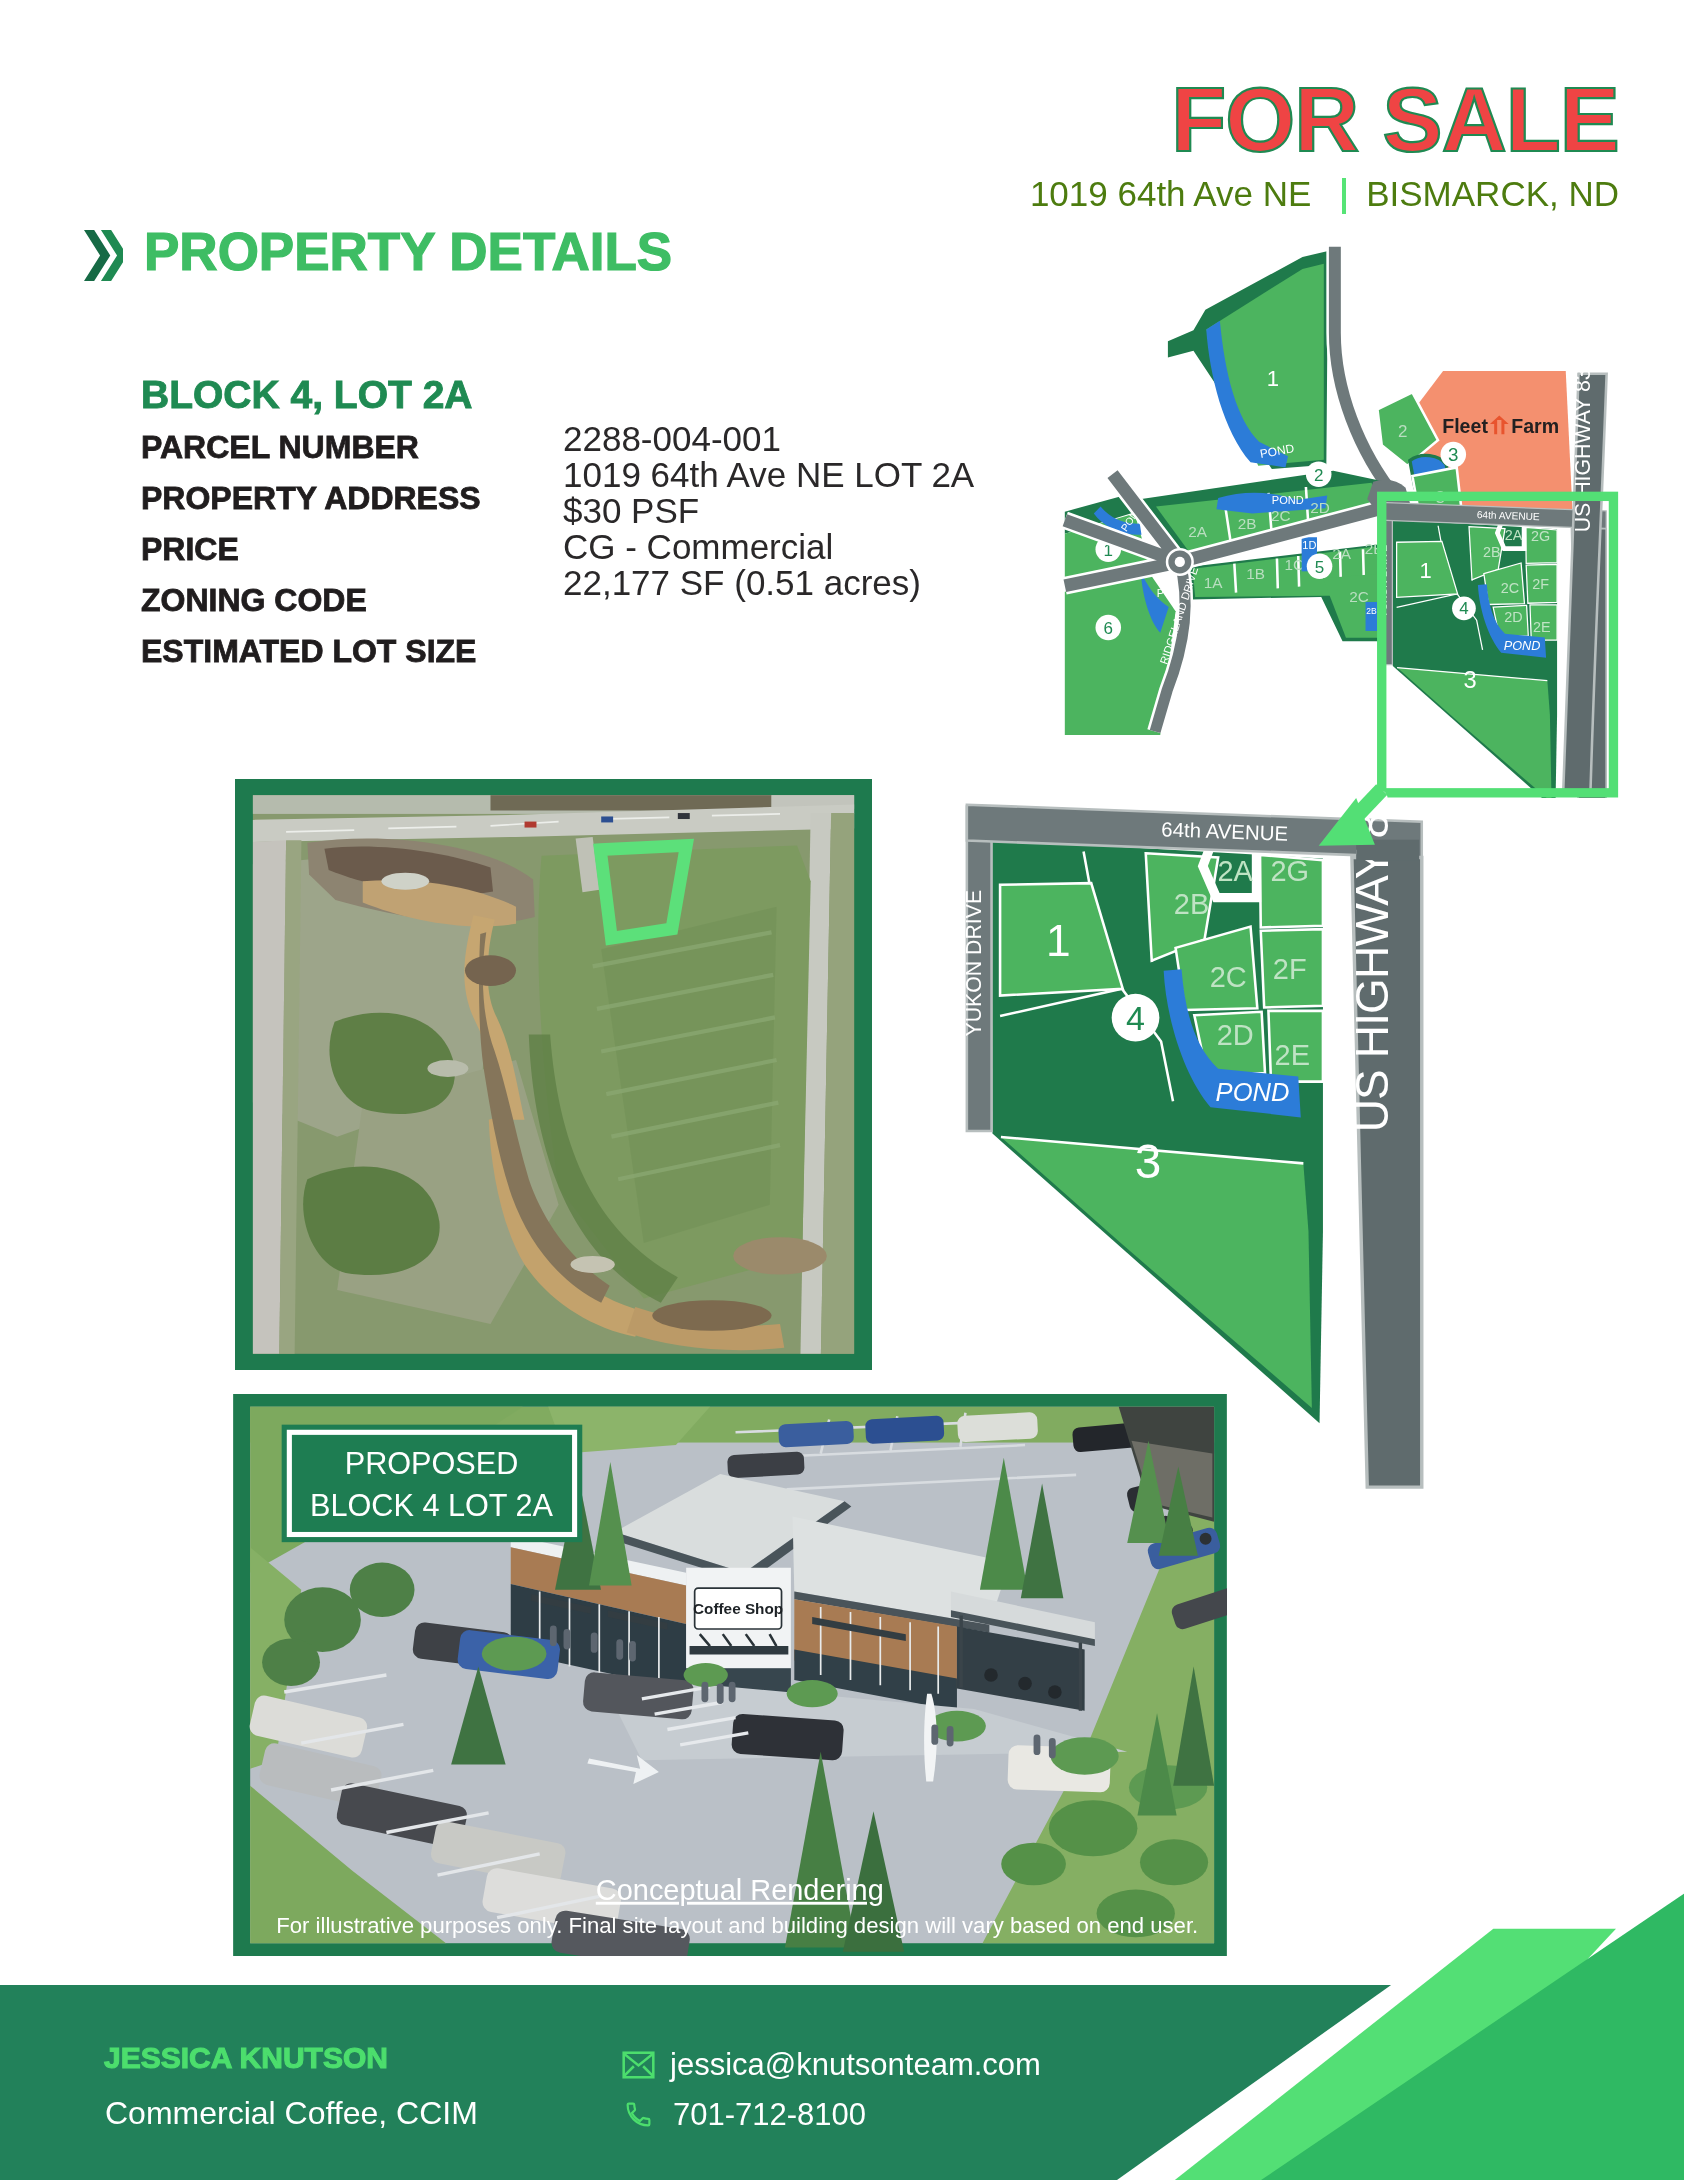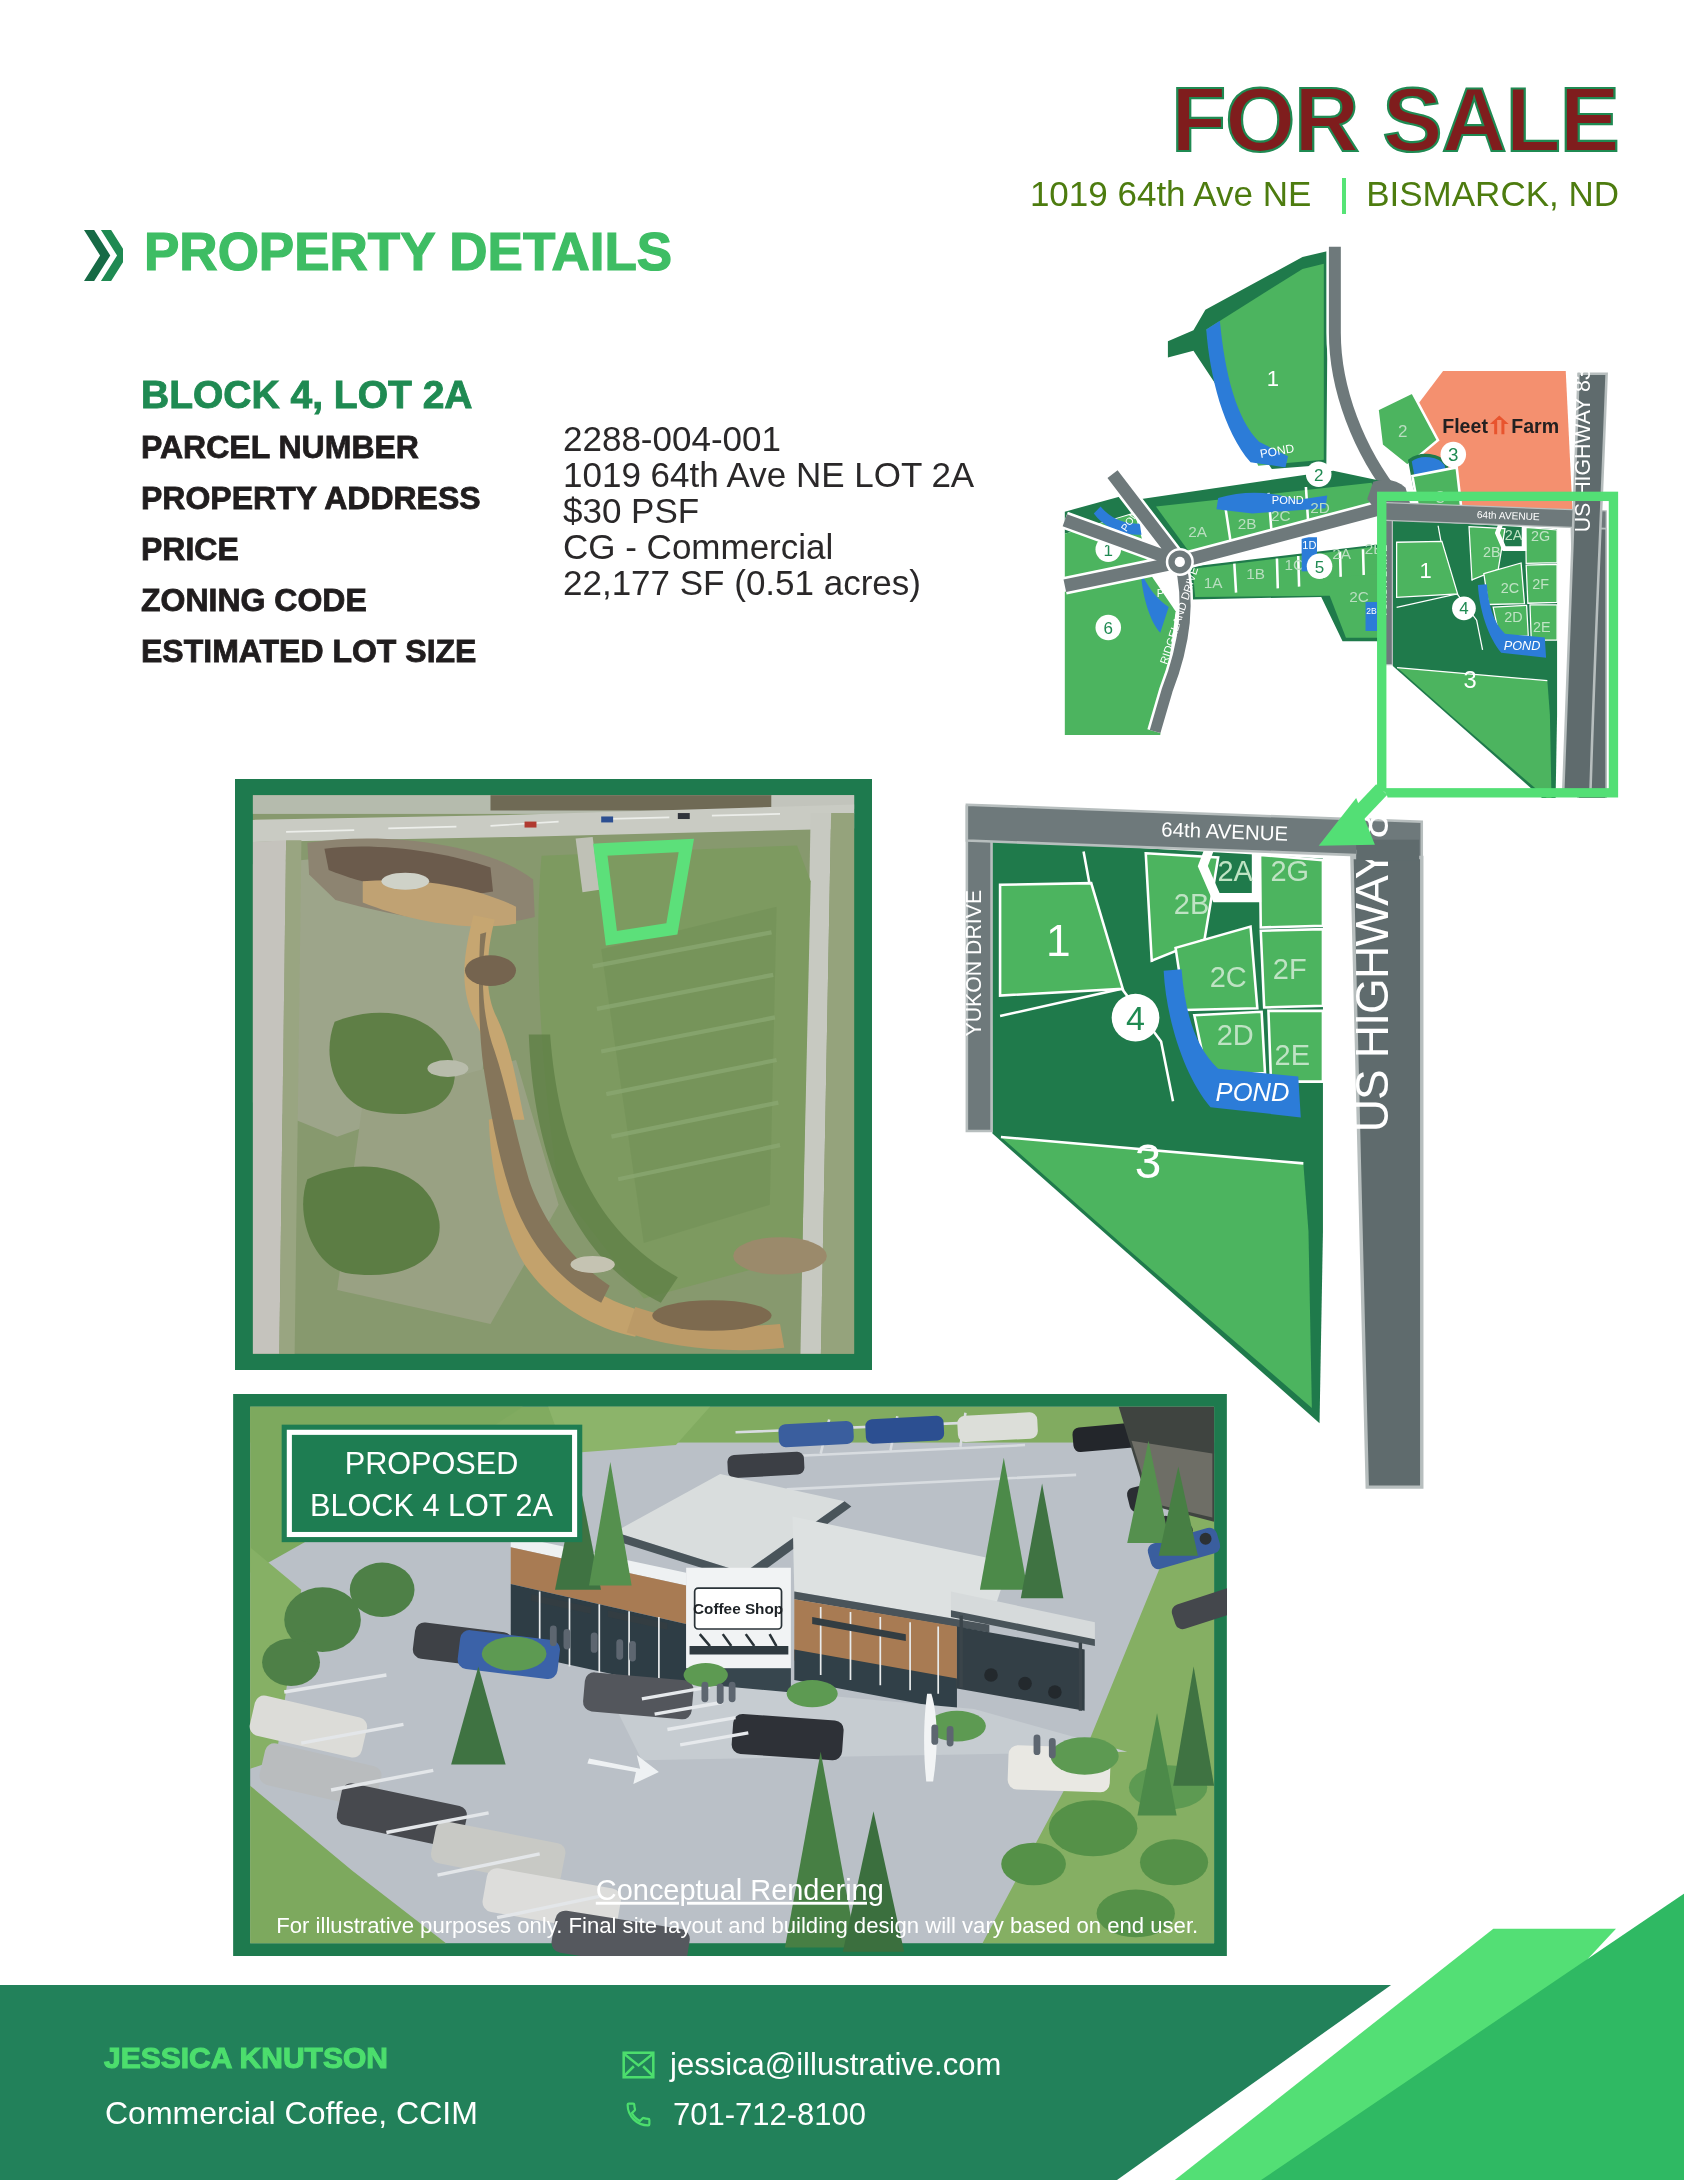--- a/index.html
+++ b/index.html
@@ -3,21 +3,21 @@
 <meta charset="utf-8">
 <style>
   html,body{margin:0;padding:0;}
   body{width:1685px;height:2181px;position:relative;background:#ffffff;overflow:hidden;
        font-family:"Liberation Sans", sans-serif;}
   .abs{position:absolute;}
 </style>
 </head>
 <body>
 
-<div class="abs" style="left:767px;top:75px;width:852px;text-align:right;font-weight:bold;font-size:90px;color:#7f1d1d;letter-spacing:-0.9px;-webkit-text-stroke:2.2px #1f8a52;line-height:1;">FOR SALE</div>
+<div class="abs" style="left:767px;top:75px;width:852px;text-align:right;font-weight:bold;font-size:90px;color:#ef4444;letter-spacing:-0.9px;-webkit-text-stroke:2.2px #1f8a52;line-height:1;">FOR SALE</div>
 
 <div class="abs" style="left:767px;top:174px;width:852px;text-align:right;font-size:35px;color:#4d7c0f;">
 <span>1019 64th Ave NE</span><span style="display:inline-block;width:3.4px;height:36px;background:#56e476;margin:0 20.4px -7.7px 31px;"></span><span>BISMARCK, ND</span>
 </div>
 
 <svg class="abs" style="left:84px;top:230px;" width="39" height="51" viewBox="0 0 46 60">
 <path d="M0 0 L12 0 L31 30 L12 60 L0 60 L19 30 Z" fill="#166a45"></path>
 <path d="M20 0 L32 0 L51 30 L32 60 L20 60 L39 30 Z" fill="#1f8a52"></path>
 </svg>
 
@@ -475,20 +475,20 @@
 
 <div class="abs" style="left:104px;top:2043px;font-weight:bold;font-size:30px;color:#4cde6d;-webkit-text-stroke:1.1px #4cde6d;line-height:1;">JESSICA KNUTSON</div>
 
 <div class="abs" style="left:105px;top:2097px;font-size:32px;color:#ffffff;line-height:1;">Commercial Coffee, CCIM</div>
 
 <svg class="abs" style="left:622px;top:2051px;" width="33" height="28" viewBox="0 0 39 33">
 <rect x="2" y="2" width="35" height="29" fill="none" stroke="#4cde6d" stroke-width="3"></rect>
 <path d="M2 3 L19.5 17 L37 3 M2 30 L14 18 M37 30 L25 18" fill="none" stroke="#4cde6d" stroke-width="3"></path>
 </svg>
 
-<div class="abs" style="left:670px;top:2049px;font-size:31px;color:#ffffff;line-height:1;">jessica@illustrative.com</div>
+<div class="abs" style="left:670px;top:2049px;font-size:31px;color:#ffffff;line-height:1;">jessica@knutsonteam.com</div>
 
 <svg class="abs" style="left:624px;top:2099px;" width="29" height="31" viewBox="0 0 24 24">
 <path d="M6.6 10.8c1.4 2.8 3.8 5.1 6.6 6.6l2.2-2.2c.3-.3.7-.4 1-.2 1.1.4 2.3.6 3.6.6.6 0 1 .4 1 1V20c0 .6-.4 1-1 1C10.6 21 3 13.4 3 4c0-.6.4-1 1-1h3.5c.6 0 1 .4 1 1 0 1.2.2 2.4.6 3.6.1.3 0 .7-.2 1l-2.3 2.2z" fill="none" stroke="#4cde6d" stroke-width="1.8"></path>
 </svg>
 
 <div class="abs" style="left:673px;top:2099px;font-size:31px;color:#ffffff;line-height:1;">701-712-8100</div>
 
 
 </body></html>

